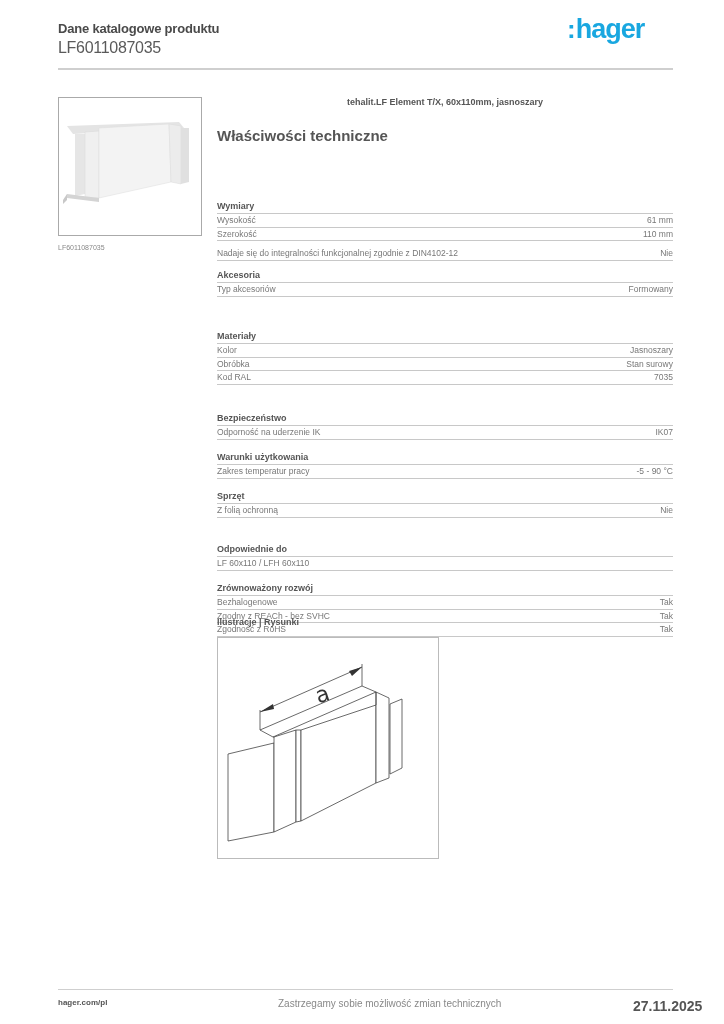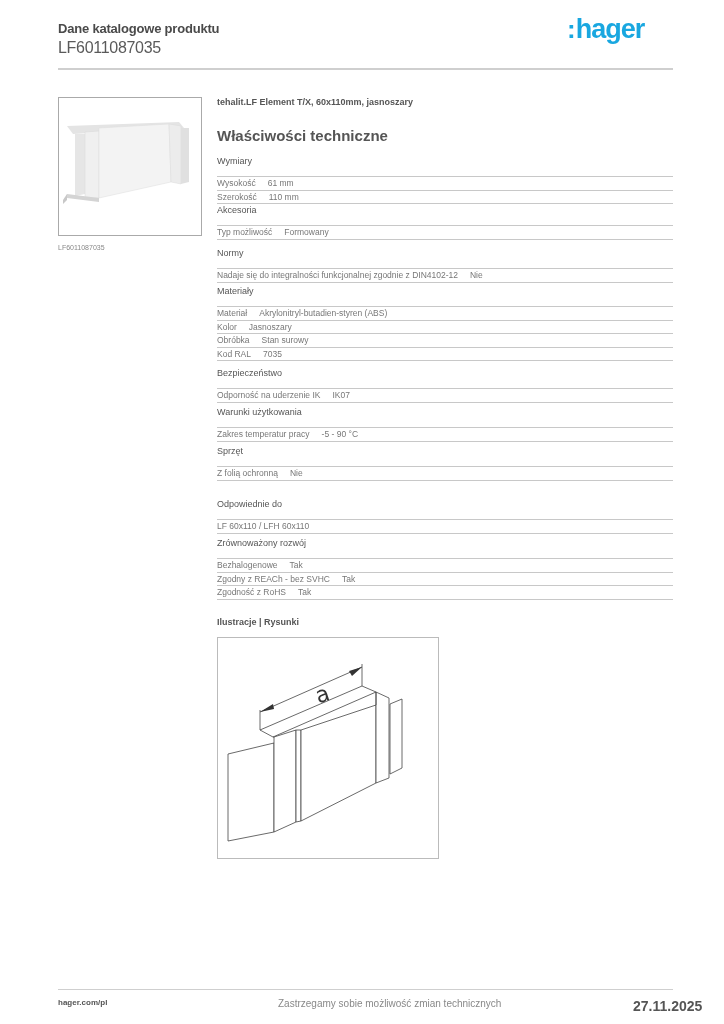--- a/index.html
+++ b/index.html
@@ -7,26 +7,26 @@
   .header-title { position:absolute; left:58px; top:21px; font-size:13px; font-weight:bold; color:#4a4a4a; letter-spacing:-0.2px; }
   .header-code { position:absolute; left:58px; top:39px; font-size:16px; color:#5a5a5a; letter-spacing:-0.3px; }
   .logo { position:absolute; left:567px; top:14px; font-size:27px; font-weight:bold; color:#19a7e0; letter-spacing:-1px; }
   .logo .colon { font-size:26px; margin-right:1px; }
   .header-rule { position:absolute; left:58px; top:68px; width:615px; height:2px; background:#cfcfcf; }
 
   .product-image { position:absolute; left:58px; top:97px; width:144px; height:139px; border:1px solid #aaa; box-sizing:border-box; background:#fff; overflow:hidden; }
   .image-caption { position:absolute; left:58px; top:244px; font-size:7px; color:#888; }
 
   .main { position:absolute; left:217px; top:95px; width:456px; }
-  .product-name { font-size:9px; font-weight:bold; color:#555; height:14px; line-height:14px; }
+  .product-name { font-size:9px; font-weight:bold; color:#555; height:14px; line-height:14px;text-align:center; }
   .section-title-main { font-size:15px; font-weight:bold; color:#555; margin-top:20px; height:14px; line-height:14px; }
 
   .group { position:absolute; left:217px; width:456px; }
-  .group-title { font-size:9px; font-weight:normal; color:#555; height:12px; line-height:12px; border-bottom:1.5px solid #c8c8c8; padding-bottom:9px; }
-  .row { display:flex; font-size:8.5px; color:#777; height:12.5px; line-height:12.5px; border-bottom:1.5px solid #c8c8c8;gap:12px; }
+  .group-title { font-size:9px; font-weight:bold; color:#555; height:12px; line-height:12px; border-bottom:1.5px solid #c8c8c8; padding-bottom:1px;margin-top:45px; }
+  .row { display:flex; justify-content:space-between; font-size:8.5px; color:#777; height:12.5px; line-height:12.5px; border-bottom:1.5px solid #c8c8c8;gap:12px; }
   .row .val { text-align:right; }
 
   .illus-title { position:absolute; left:217px; top:617px; font-size:9px; font-weight:bold; color:#555;text-align:right; }
   .illus-box { position:absolute; left:217px; top:637px; width:222px; height:222px; border:1px solid #bbb; box-sizing:border-box; }
 
   .footer-rule { position:absolute; left:58px; top:989px; width:615px; height:1px; background:#cfcfcf; }
   .footer-left { position:absolute; left:58px; top:998px; font-size:8px; font-weight:bold; color:#555;text-align:right; }
   .footer-center { position:absolute; left:278px; top:998px; font-size:10px; color:#888; }
   .footer-right { position:absolute; left:633px; top:998px; font-size:14px; font-weight:bold; color:#555; }
 </style>
@@ -62,42 +62,37 @@
   <div class="row">
       <span>Wysokość</span>
       <span class="val">61 mm</span>
     </div>
   <div class="row">
       <span>Szerokość</span>
       <span class="val">110 mm</span>
     </div>
 </div>
 
-<div class="group" style="top:204px">
+<div class="group" style="top:224px">
   <div class="group-title">Akcesoria</div>
   <div class="row">
-      <span>Typ możliwość</span>
+      <span>Typ akcesoriów</span>
       <span class="val">Formowany</span>
     </div>
 </div>
 
 <div class="group" style="top:247px">
-  <div class="group-title">Normy</div>
   <div class="row">
       <span>Nadaje się do integralności funkcjonalnej zgodnie z DIN4102-12</span>
       <span class="val">Nie</span>
     </div>
 </div>
 
 <div class="group" style="top:285px">
   <div class="group-title">Materiały</div>
-  <div class="row">
-      <span>Materiał</span>
-      <span class="val">Akrylonitryl-butadien-styren (ABS)</span>
-    </div>
   <div class="row">
       <span>Kolor</span>
       <span class="val">Jasnoszary</span>
     </div>
   <div class="row">
       <span>Obróbka</span>
       <span class="val">Stan surowy</span>
     </div>
   <div class="row">
       <span>Kod RAL</span>

